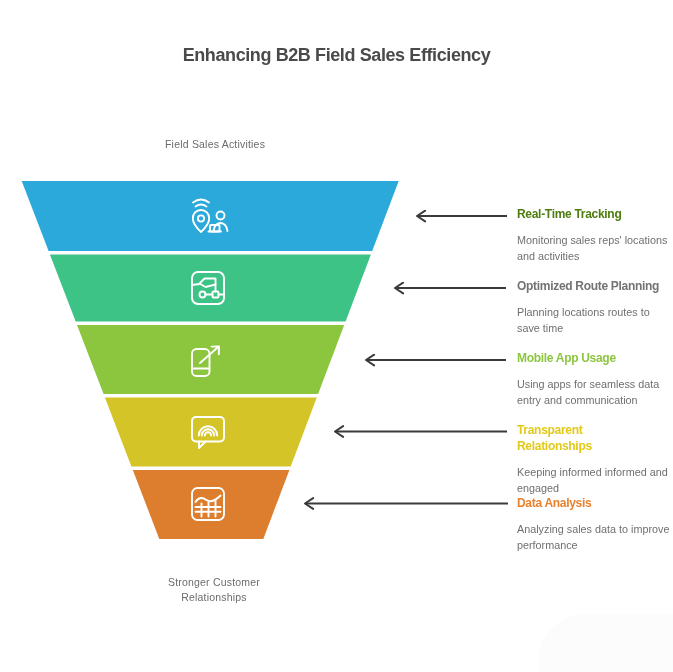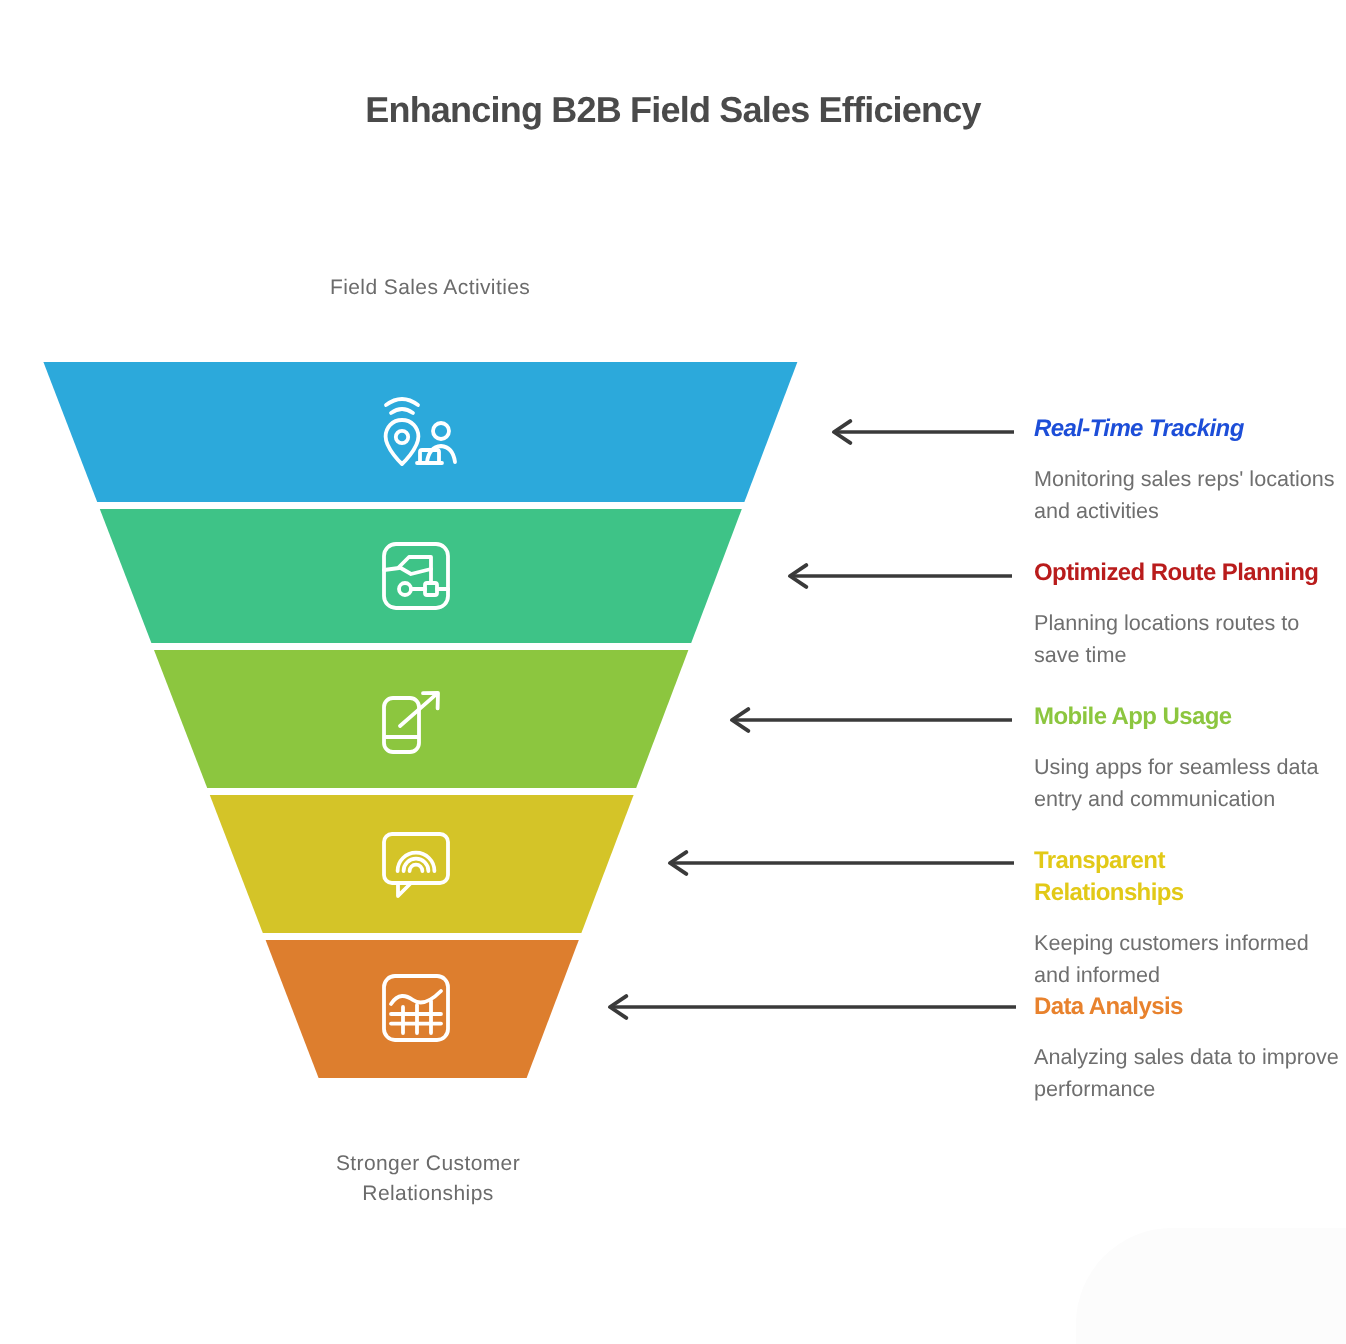--- a/index.html
+++ b/index.html
@@ -105,37 +105,37 @@
   <g stroke-width="1.8" fill="none">
     <line x1="507" y1="216" x2="417" y2="216" marker-end="url(#ah)" stroke="#3A3A3A"></line>
     <line x1="506" y1="288" x2="395" y2="288" marker-end="url(#ah)" stroke="#3A3A3A"></line>
     <line x1="506" y1="360" x2="366" y2="360" marker-end="url(#ah)" stroke="#3A3A3A"></line>
     <line x1="507" y1="431.5" x2="335" y2="431.5" marker-end="url(#ah)" stroke="#3A3A3A"></line>
     <line x1="508" y1="503.5" x2="305" y2="503.5" marker-end="url(#ah)" stroke="#3A3A3A"></line>
   </g>
 </svg>
 
 <div class="label-row row-1">
-  <div class="label-title" style="color: #1d4ed8; font-style: italic;">Real-Time Tracking</div>
+  <div class="label-title" style="color: #4d7c0f;">Real-Time Tracking</div>
   <div class="label-desc" style="color: rgb(111, 111, 111);">Monitoring sales reps' locations and activities</div>
 </div>
 
 <div class="label-row row-2">
-  <div class="label-title" style="color: #b91c1c;">Optimized Route Planning</div>
+  <div class="label-title" style="color: #737373;">Optimized Route Planning</div>
   <div class="label-desc" style="color: rgb(111, 111, 111);">Planning locations routes to save time</div>
 </div>
 
 <div class="label-row row-3">
   <div class="label-title" style="color: rgb(140, 198, 63);">Mobile App Usage</div>
   <div class="label-desc" style="color: rgb(111, 111, 111);">Using apps for seamless data entry and communication</div>
 </div>
 
 <div class="label-row row-4">
   <div class="label-title" style="color: rgb(226, 201, 23);">Transparent Relationships</div>
-  <div class="label-desc" style="color: rgb(111, 111, 111);">Keeping customers informed and informed</div>
+  <div class="label-desc" style="color: rgb(111, 111, 111);">Keeping informed informed and engaged</div>
 </div>
 
 <div class="label-row row-5">
   <div class="label-title" style="color: rgb(232, 130, 45);">Data Analysis</div>
   <div class="label-desc" style="color: rgb(111, 111, 111);">Analyzing sales data to improve performance</div>
 </div>
 
 <div class="bottom-label">Stronger Customer Relationships</div>
 
 <div class="corner-shape" style="background: rgb(252, 252, 252);"></div>

